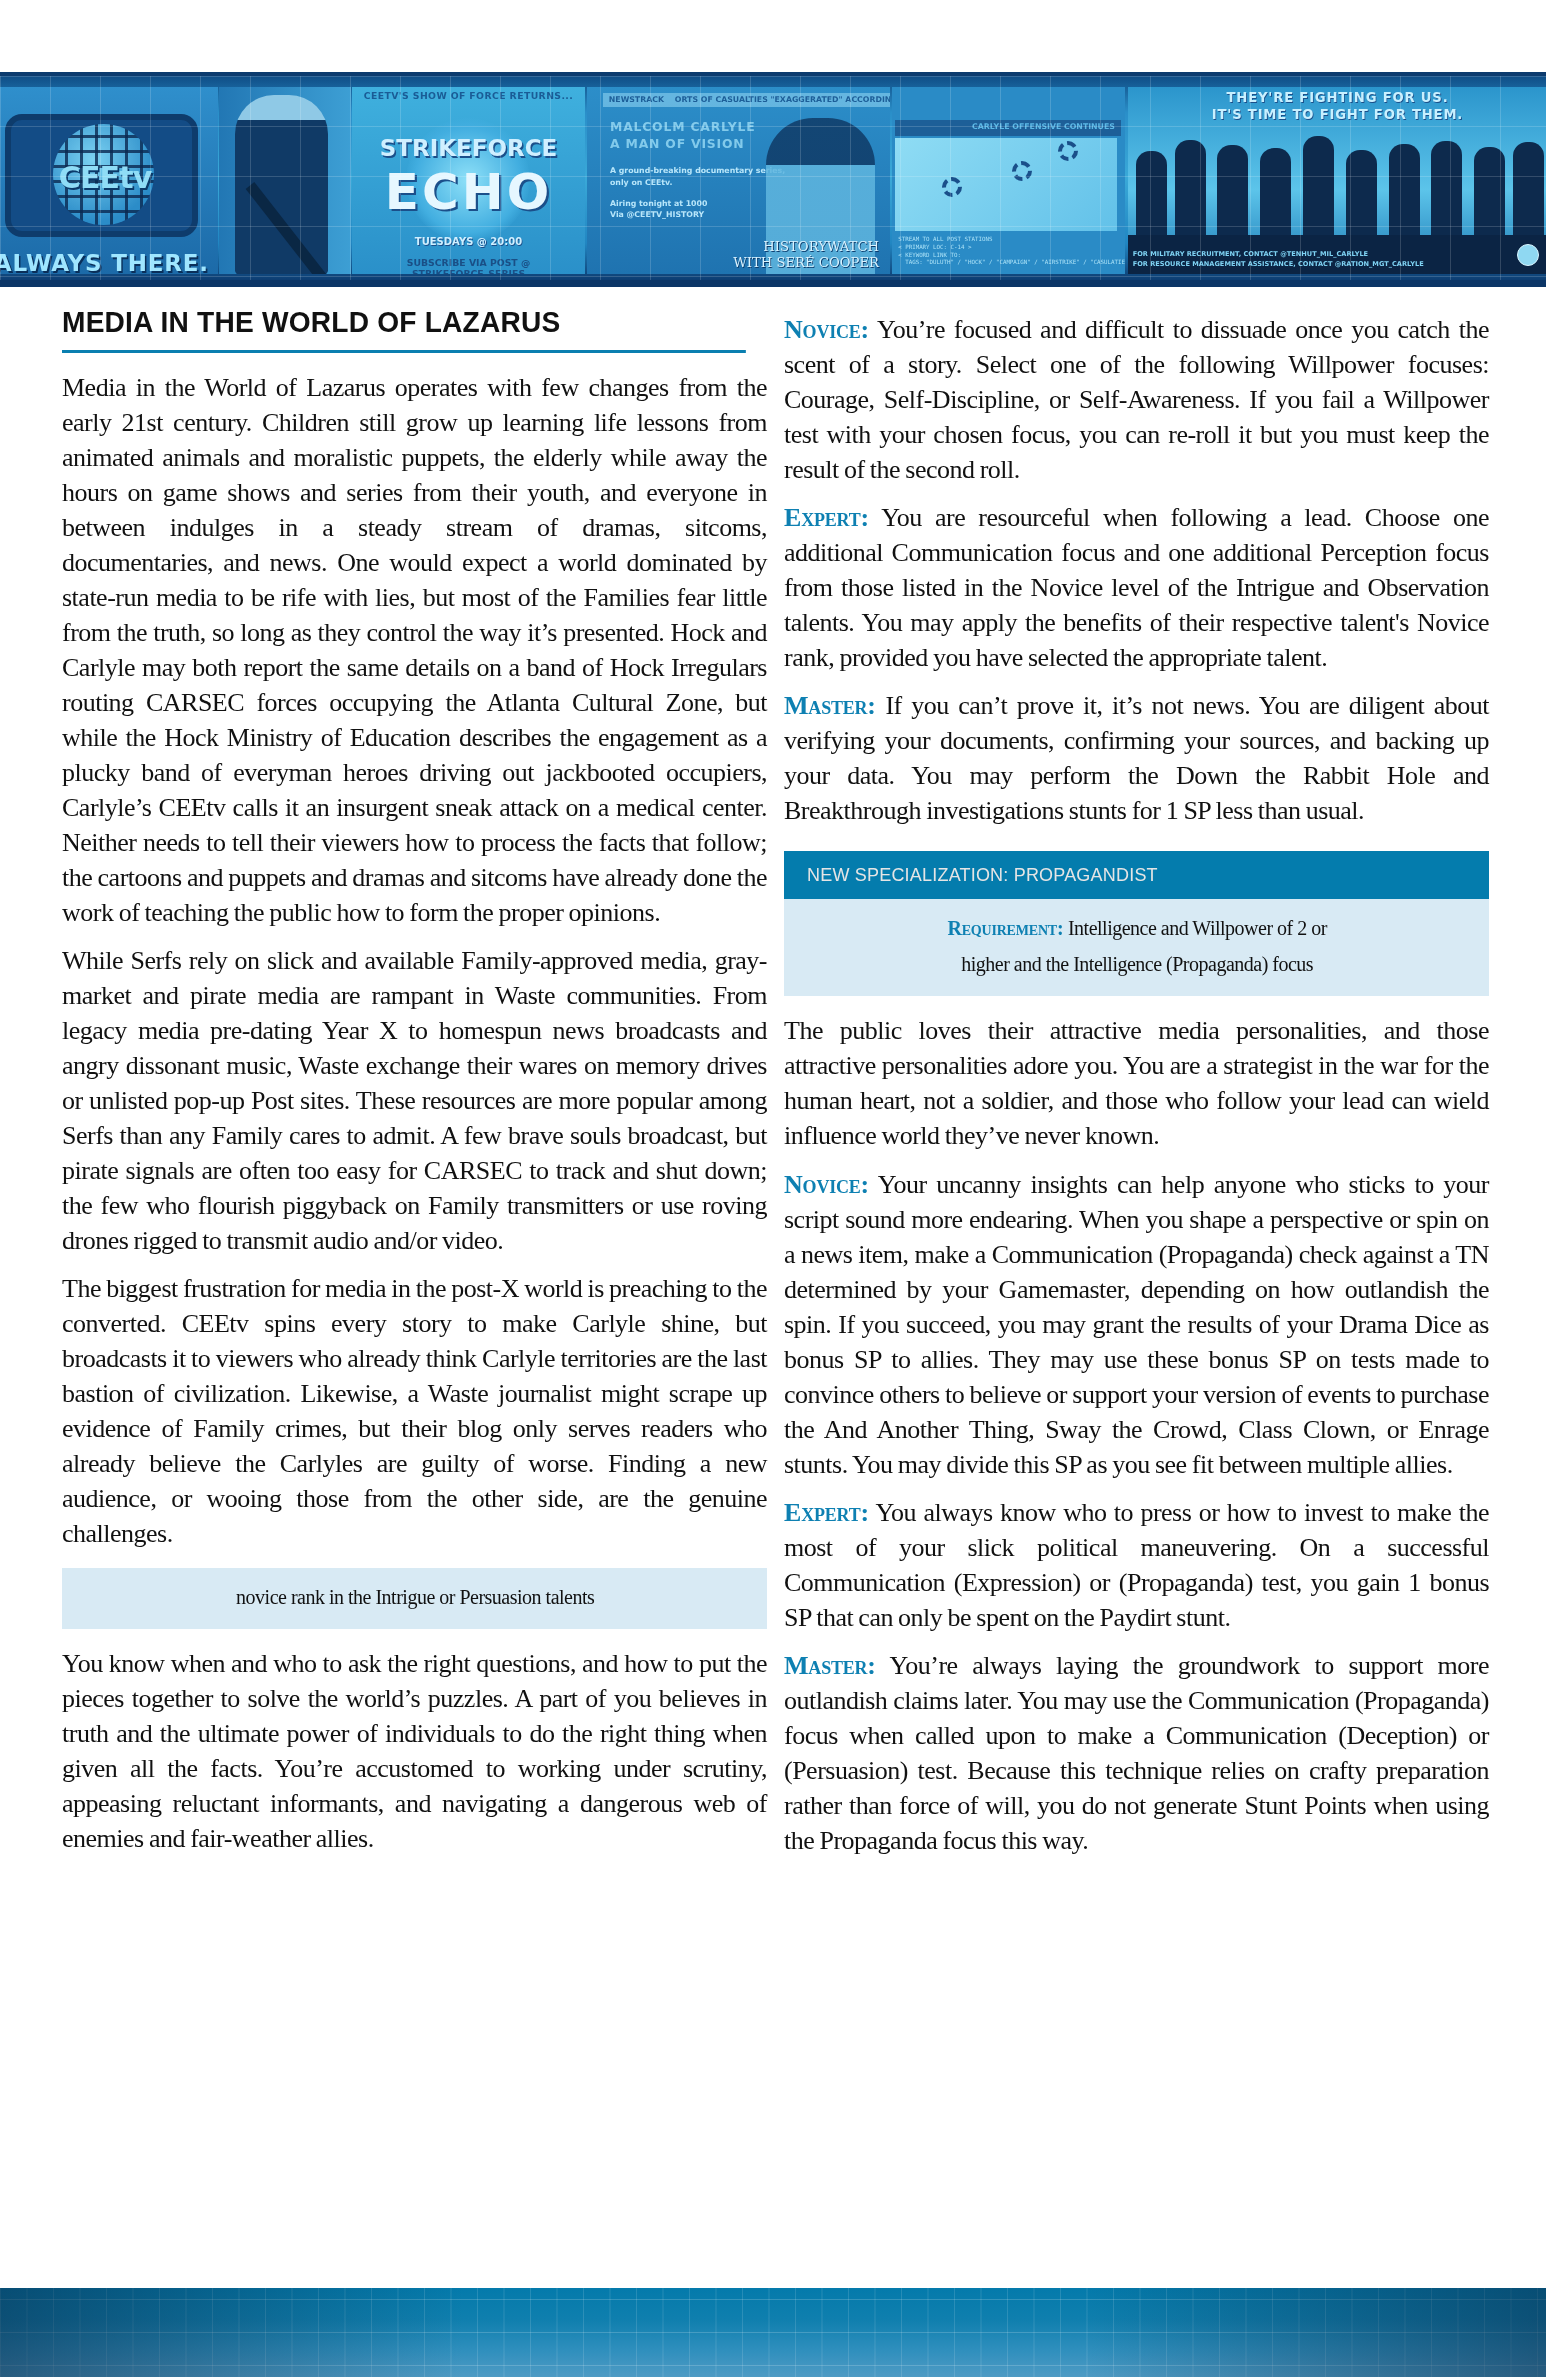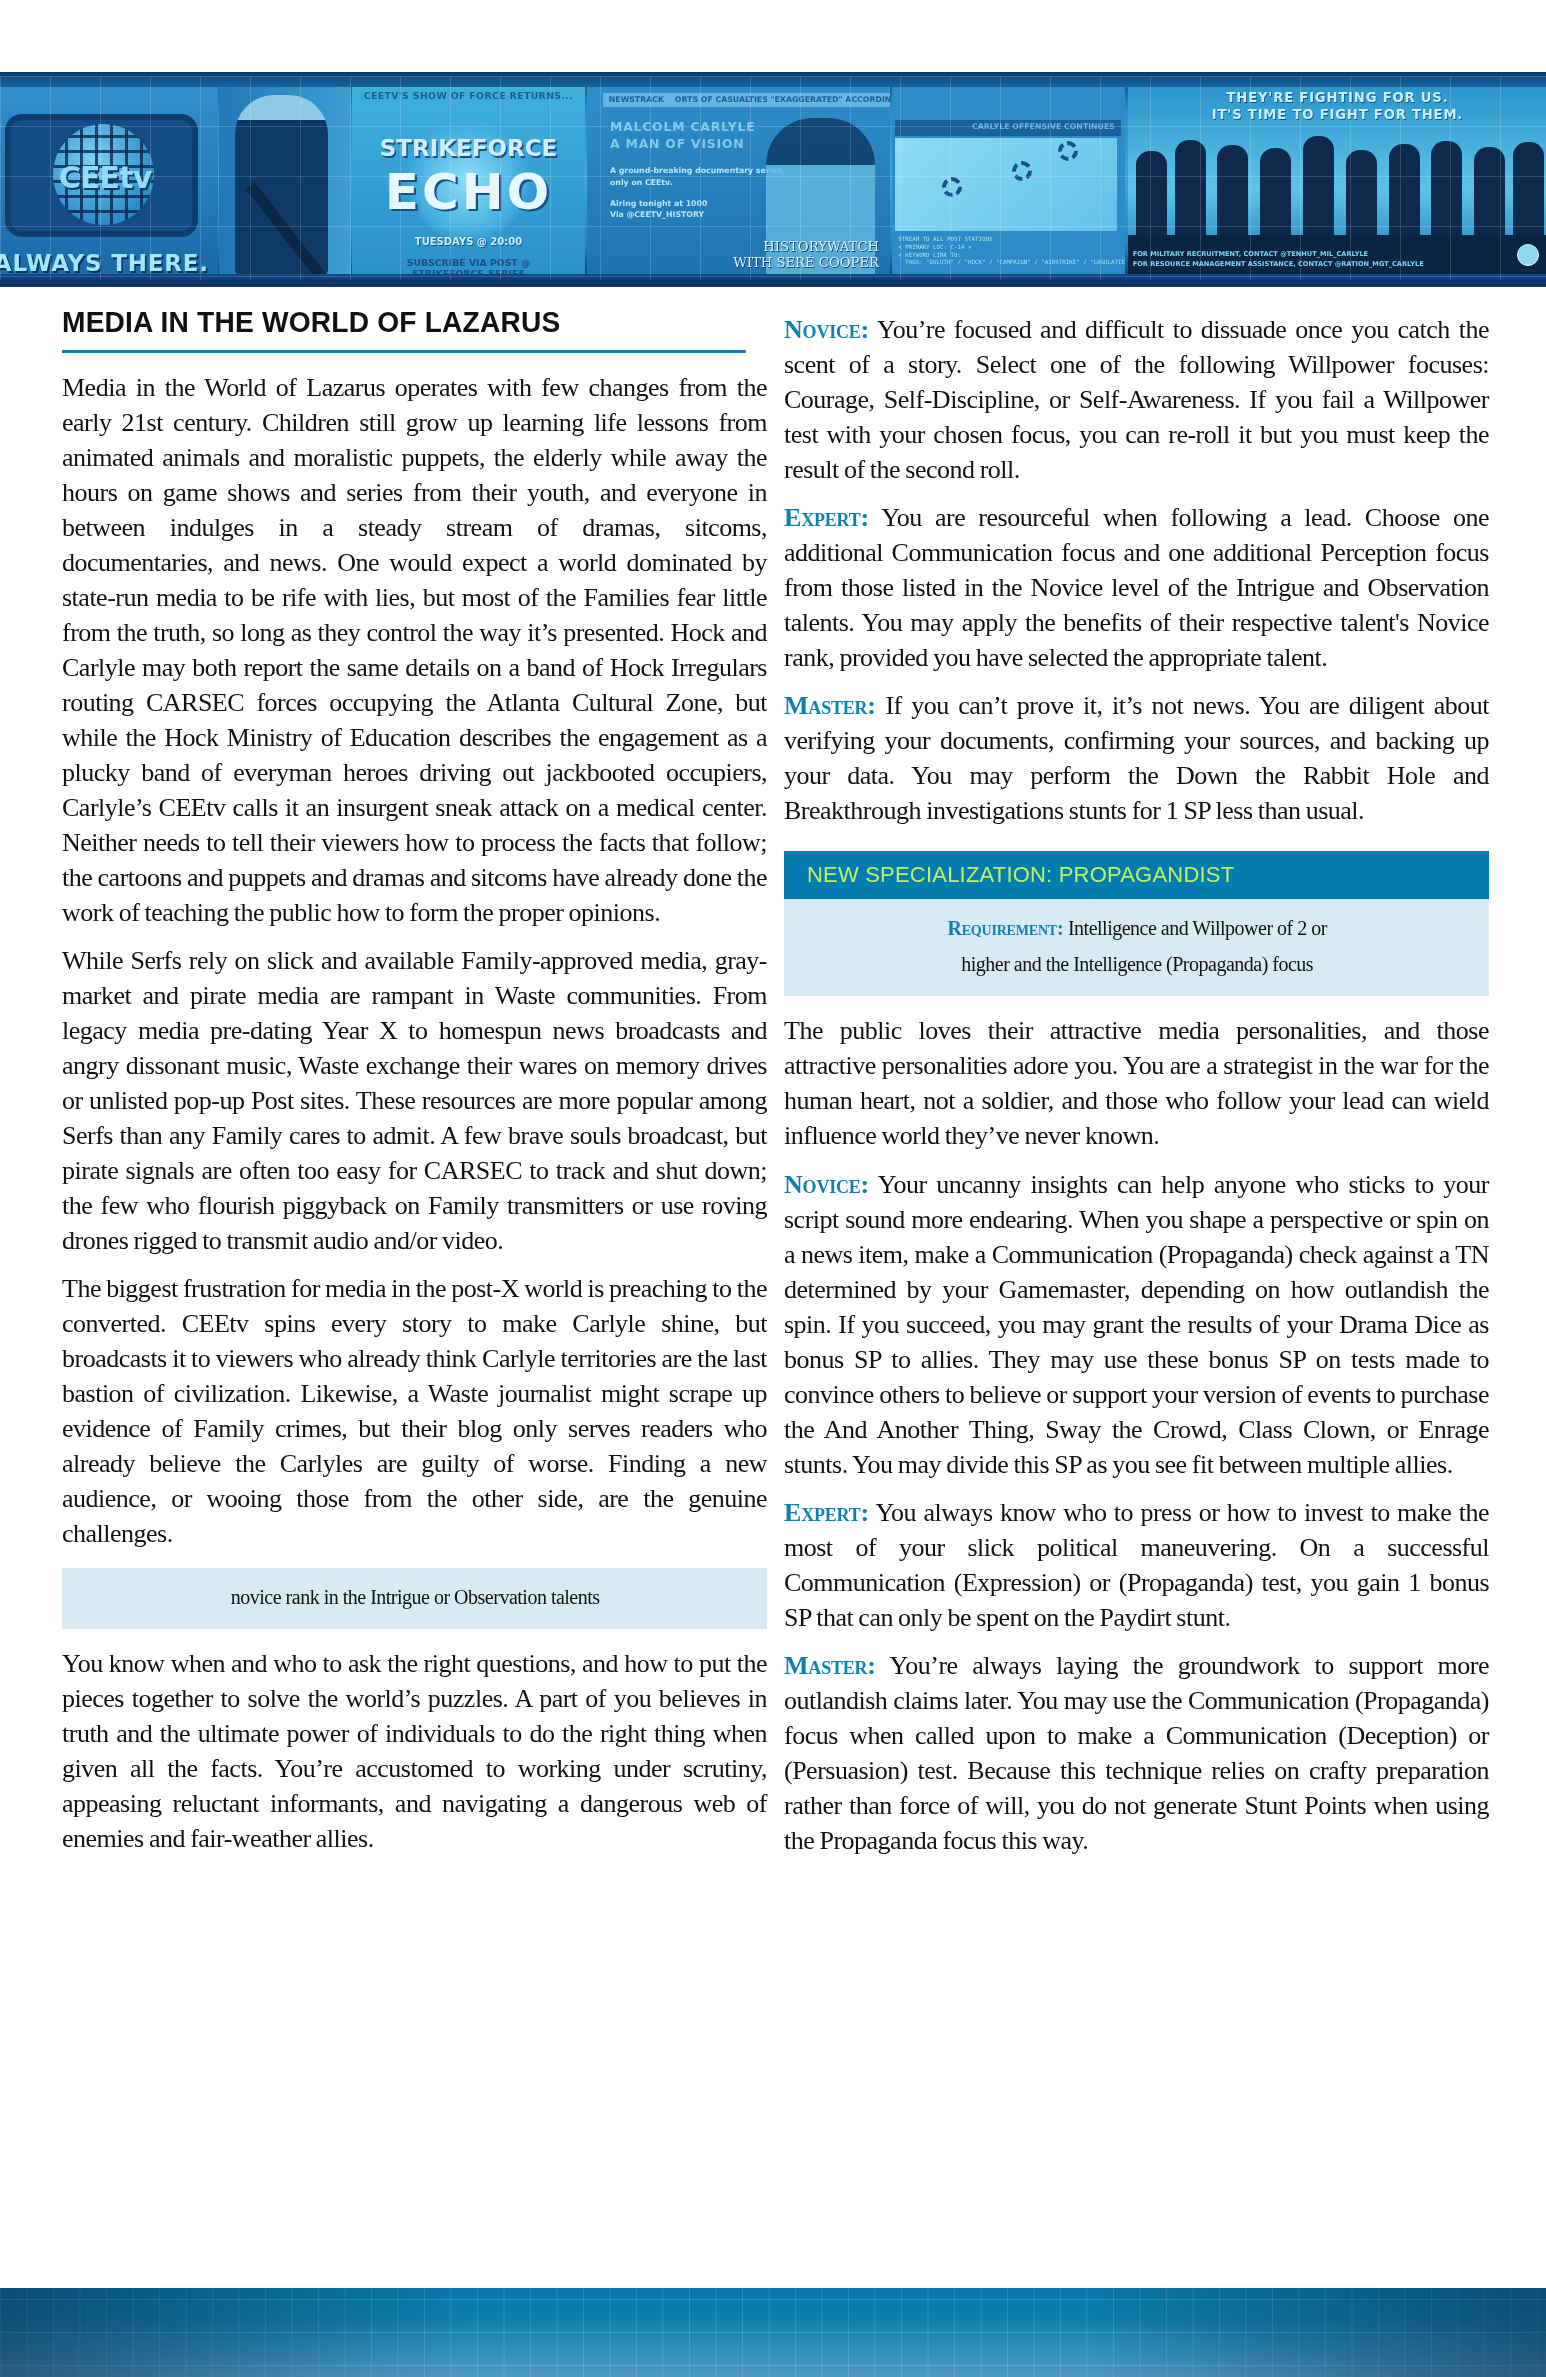--- a/index.html
+++ b/index.html
@@ -86,21 +86,21 @@
     line-height: 34px; transform: scaleX(0.97); transform-origin: left;
   }
   p.body {
     font-family: "Liberation Serif", serif; font-size: 26px; line-height: 35px; text-align: justify;
     letter-spacing: -0.5px; word-spacing: -0.8px; margin-bottom: 13.2px; color: #111;
   }
   .rank { font-family: "Liberation Serif", serif; font-weight: bold; color: #0e80b2; font-variant: small-caps; letter-spacing: -0.2px; }
 
   .box { margin-top: 17px; margin-bottom: 17px; }
   .box-head {
-    background: #047cad; color: #bef264; font-family: "Liberation Sans", sans-serif; font-size: 22px;
+    background: #047cad; color: #e5e5e5; font-family: "Liberation Sans", sans-serif; font-size: 18px;
     height: 48px; line-height: 48px; padding-left: 23px; letter-spacing: 0.2px;
   }
   .box-req {
     background: #d8eaf4; padding: 11px 15.6px 14px 17px; font-family: "Liberation Serif", serif;
     font-size: 20px; line-height: 36px; color: #111; text-align: center; letter-spacing: -0.5px;
   }
   .box-req .req-line { display: block; }
 
   
   .footer {
@@ -209,21 +209,21 @@
 </div>
 
 <div class="col col-left">
   <h2 class="section-title">MEDIA IN THE WORLD OF LAZARUS</h2>
   <p class="body">Media in the World of Lazarus operates with few changes from the early 21st century. Children still grow up learning life lessons from animated animals and moralistic puppets, the elderly while away the hours on game shows and series from their youth, and everyone in between indulges in a steady stream of dramas, sitcoms, documentaries, and news. One would expect a world dominated by state-run media to be rife with lies, but most of the Families fear little from the truth, so long as they control the way it’s presented. Hock and Carlyle may both report the same details on a band of Hock Irregulars routing CARSEC forces occupying the Atlanta Cultural Zone, but while the Hock Ministry of Education describes the engagement as a plucky band of everyman heroes driving out jackbooted occupiers, Carlyle’s CEEtv calls it an insurgent sneak attack on a medical center. Neither needs to tell their viewers how to process the facts that follow; the cartoons and puppets and dramas and sitcoms have already done the work of teaching the public how to form the proper opinions.</p>
   <p class="body">While Serfs rely on slick and available Family-approved media, gray-market and pirate media are rampant in Waste communities. From legacy media pre-dating Year X to homespun news broadcasts and angry dissonant music, Waste exchange their wares on memory drives or unlisted pop-up Post sites. These resources are more popular among Serfs than any Family cares to admit. A few brave souls broadcast, but pirate signals are often too easy for CARSEC to track and shut down; the few who flourish piggyback on Family transmitters or use roving drones rigged to transmit audio and/or video.</p>
   <p class="body">The biggest frustration for media in the post-X world is preaching to the converted. CEEtv spins every story to make Carlyle shine, but broadcasts it to viewers who already think Carlyle territories are the last bastion of civilization. Likewise, a Waste journalist might scrape up evidence of Family crimes, but their blog only serves readers who already believe the Carlyles are guilty of worse. Finding a new audience, or wooing those from the other side, are the genuine challenges.</p>
 
   <div class="box">
     <div class="box-req">
-      <span class="req-line">novice rank in the Intrigue or Observation talents</span>
+      <span class="req-line">novice rank in the Intrigue or Persuasion talents</span>
     </div>
   </div>
 
   <p class="body">You know when and who to ask the right questions, and how to put the pieces together to solve the world’s puzzles. A part of you believes in truth and the ultimate power of individuals to do the right thing when given all the facts. You’re accustomed to working under scrutiny, appeasing reluctant informants, and navigating a dangerous web of enemies and fair-weather allies.</p>
 </div>
 
 <div class="col col-right" style="top:312px">
   <p class="body"><span class="rank">Novice:</span> <span>You’re focused and difficult to dissuade once you catch the scent of a story. Select one of the following Willpower focuses: Courage, Self-Discipline, or Self-Awareness. If you fail a Willpower test with your chosen focus, you can re-roll it but you must keep the result of the second roll.</span></p>
   <p class="body"><span class="rank">Expert:</span> <span>You are resourceful when following a lead. Choose one additional Communication focus and one additional Perception focus from those listed in the Novice level of the Intrigue and Observation talents. You may apply the benefits of their respective talent's Novice rank, provided you have selected the appropriate talent.</span></p>
   <p class="body"><span class="rank">Master:</span> <span>If you can’t prove it, it’s not news. You are diligent about verifying your documents, confirming your sources, and backing up your data. You may perform the Down the Rabbit Hole and Breakthrough investigations stunts for 1 SP less than usual.</span></p>

